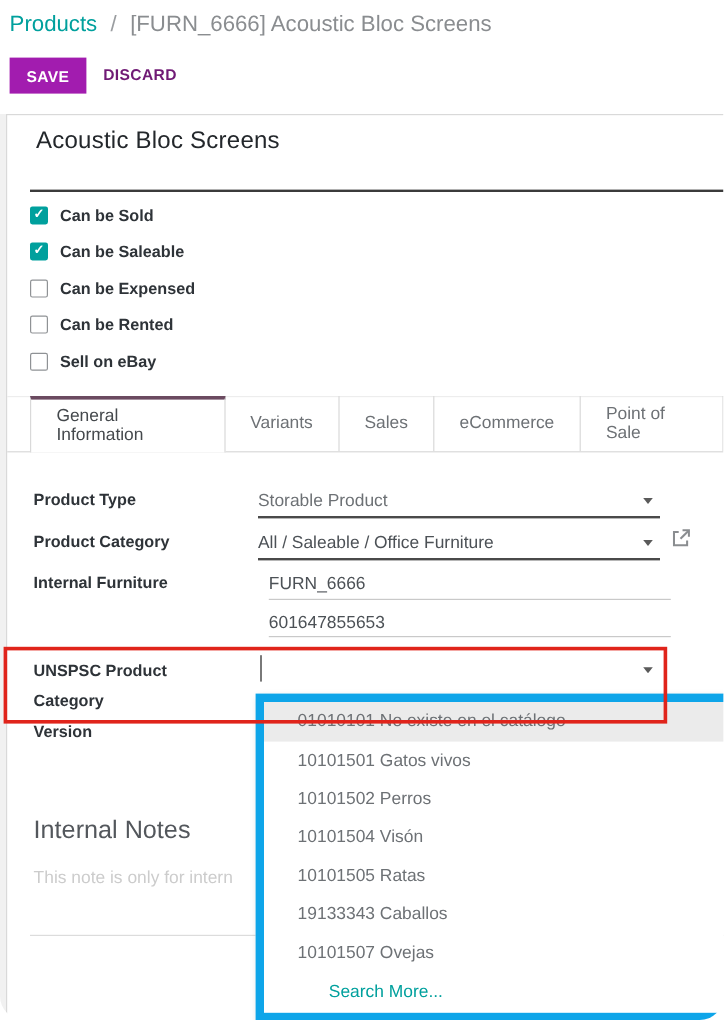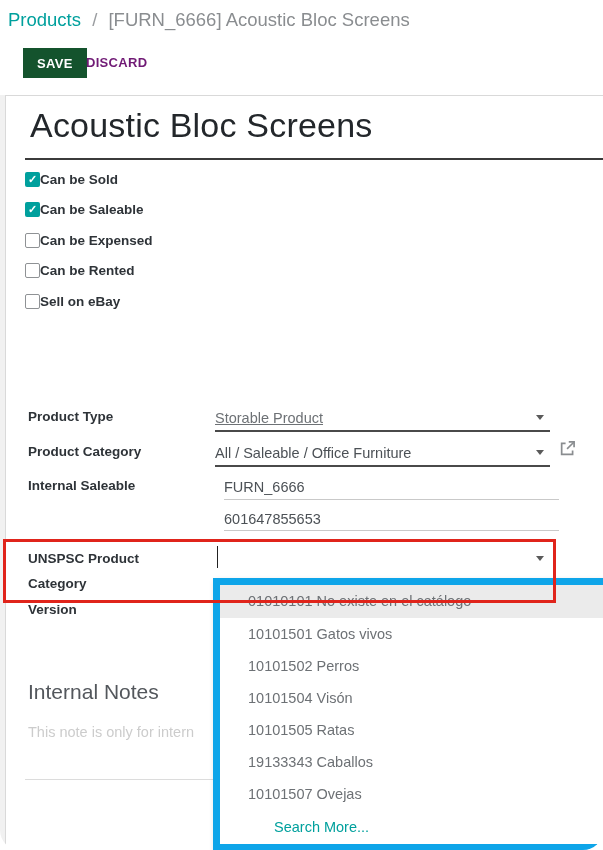--- a/index.html
+++ b/index.html
@@ -4,62 +4,62 @@
 <style>
   * { margin:0; padding:0; box-sizing:border-box; }
   html,body { width:603px; height:850px; }
   body { font-family:"Liberation Sans", sans-serif; background:#ffffff; }
   #app { position:relative; width:603px; height:850px; overflow:hidden; background:#fff;border-radius:20px; }
 
   
   .breadcrumb { position:absolute; left:8px; top:9px; font-size:18.5px; color:#8a8d90; white-space:nowrap; }
   .breadcrumb .bc-link { color:#00a09d; cursor:pointer; }
   .breadcrumb .bc-sep { color:#9a9da0; padding:0 6px; }
-  .btn-save { position:absolute; left:23px; top:48px; height:30px; padding:0 14px;
-              background:#14532d; color:#fff; border:none; font-family:inherit;
+  .btn-save { position:absolute; left:8px; top:48px; height:30px; padding:0 14px;
+              background:#a21caf; color:#fff; border:none; font-family:inherit;
               font-size:13px; font-weight:bold; letter-spacing:.3px; cursor:pointer; }
   .btn-discard { position:absolute; left:86px; top:55px; background:none; border:none;
               color:#701a75; font-family:inherit; font-size:13px; font-weight:bold;
               letter-spacing:.3px; cursor:pointer; }
 
   
   .left-strip { position:absolute; left:0; top:95px; width:5px; bottom:0; background:#f1f1f1; }
   .sheet { position:absolute; left:5px; top:95px; right:0; bottom:0; background:#fff;
            border-top:1px solid #d9d9d9; border-left:1px solid #d9d9d9; }
 
-  .page-title { position:absolute; left:30px; top:106px; font-size:34px; font-weight:400;
+  .page-title { position:absolute; left:30px; top:106px; font-size:20px; font-weight:400;
                 color:#23272b; letter-spacing:.2px; }
   .title-underline { position:absolute; left:25px; right:0; top:158px; border-bottom:2px solid #3b3b3b; }
 
   
   .cb-row { position:absolute; left:25px; height:16px; display:flex; align-items:center; }
   .cb { width:15px; height:15px; border-radius:2px; display:inline-flex; align-items:center;
         justify-content:center; cursor:pointer; flex:0 0 auto; }
   .cb.checked { background:#00a09d; }
   .cb.unchecked { background:#fff; border:1px solid #8f9295; }
   .cb .tick { color:#fff; font-size:11px; font-weight:bold; line-height:1; }
-  .cb-row label { margin-left:0; font-size:13.5px; font-weight:bold; color:#2e3338; cursor:default; }
+  .cb-row label { margin-left:10px; font-size:13.5px; font-weight:bold; color:#2e3338; cursor:default; }
 
   
   .tabs { position:absolute; left:6px; right:0; top:330px; height:47px; display:flex;
           padding-left:19px; border-bottom:1px solid #d9d9d9; }
   .tabs::before { content:""; position:absolute; left:0; right:0; top:0; border-top:1px solid #ededed; }
   .tab { position:relative; display:flex; align-items:center; padding:0 21px; font-size:14.5px;
          color:#6d7175; cursor:pointer; border-right:1px solid #d9d9d9; background:transparent; }
   .tab.active { background:#fff; color:#44484c; border-top:3px solid #6b4a60;
                 border-left:1px solid #d9d9d9; border-right:1px solid #d9d9d9;
                 margin-bottom:-1px; z-index:2; }
 
   
   .frow { position:absolute; left:28px; right:0; }
   .flabel { position:absolute; left:0; width:175px; font-size:13.5px; font-weight:bold; color:#2e3338; }
   .fctl { position:absolute; left:187px; width:335px; font-size:14.5px; color:#4c5156; }
   .fctl.select { border-bottom:2px solid #4a4a4a; cursor:pointer; }
   .fctl.input  { border-bottom:1px solid #c9c9c9; cursor:text;margin-left:9px; }
-  .val-muted { color:#6d7175;text-decoration:underline; }
+  .val-muted { color:#6d7175; }
   .caret { position:absolute; right:6px; top:50%; margin-top:-2px; width:0; height:0;
            border-left:4px solid transparent; border-right:4px solid transparent;
            border-top:5px solid #5a5a5a; }
   .ext-link { position:absolute; left:559px; top:440px; width:17px; height:17px; cursor:pointer; }
   .text-cursor { position:absolute; left:2px; top:2px; width:1px; height:22px; background:#222; }
 
   .notes-heading { position:absolute; left:28px; top:680px; font-size:21px; color:#53575c; }
   .notes-placeholder { position:absolute; left:28px; top:724px; font-size:14.5px; color:#cccccc; white-space:nowrap; }
   .notes-divider { position:absolute; left:25px; right:0; top:779px; border-bottom:1px solid #dcdcdc; }
 
@@ -114,20 +114,27 @@
   </div>
   <div class="cb-row" style="top:262px">
     <span class="cb unchecked"></span>
     <label>Can be Rented</label>
   </div>
   <div class="cb-row" style="top:293px">
     <span class="cb unchecked"></span>
     <label>Sell on eBay</label>
   </div>
 
+  <div class="tabs">
+    <div class="tab active">General Information</div>
+    <div class="tab">Variants</div>
+    <div class="tab">Sales</div>
+    <div class="tab">eCommerce</div>
+    <div class="tab">Point of Sale</div>
+  </div>
 
   <div class="frow" style="top:404px;height:28px">
     <span class="flabel" style="top:5px">Product Type</span>
     <div class="fctl select" style="top:0;height:28px;line-height:28px">
       <span class="val-muted">Storable Product</span>
       <span class="caret"></span>
     </div>
   </div>
 
   <div class="frow" style="top:439px;height:28px">
@@ -137,21 +144,21 @@
       <span class="caret"></span>
     </div>
   </div>
   <svg class="ext-link" viewBox="0 0 16 16">
     <path d="M6.2 3.2H2.5v10.3h10.3V9.8" fill="none" stroke="#8a8d90" stroke-width="1.6"></path>
     <path d="M9.2 1.8h5v5" fill="none" stroke="#8a8d90" stroke-width="1.6"></path>
     <path d="M13.9 2.1L7.6 8.4" fill="none" stroke="#8a8d90" stroke-width="1.6"></path>
   </svg>
 
   <div class="frow" style="top:474px;height:26px">
-    <span class="flabel" style="top:4px">Internal Saleable</span>
+    <span class="flabel" style="top:4px">Internal Furniture</span>
     <div class="fctl input" style="top:0;height:26px;line-height:26px">FURN_6666</div>
   </div>
 
   <div class="frow" style="top:507px;height:24px">
     <div class="fctl input" style="top:0;height:24px;line-height:24px">601647855653</div>
   </div>
 
   <div class="frow" style="top:544px;height:46px">
     <span class="flabel" style="top:2px;width:115px;line-height:25px">UNSPSC Product Category</span>
     <div class="fctl" style="top:0;height:28px">

